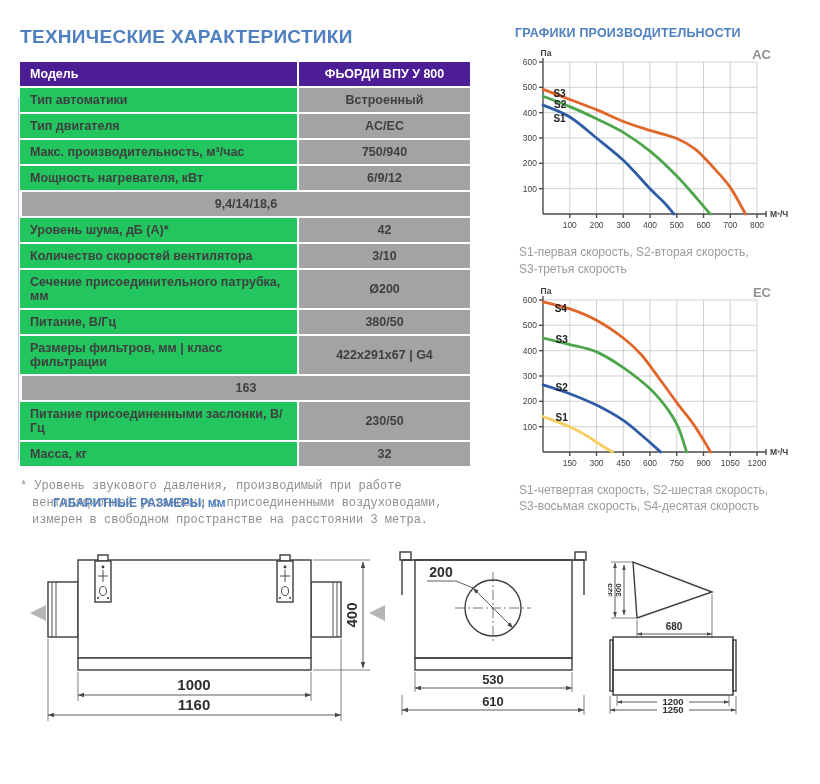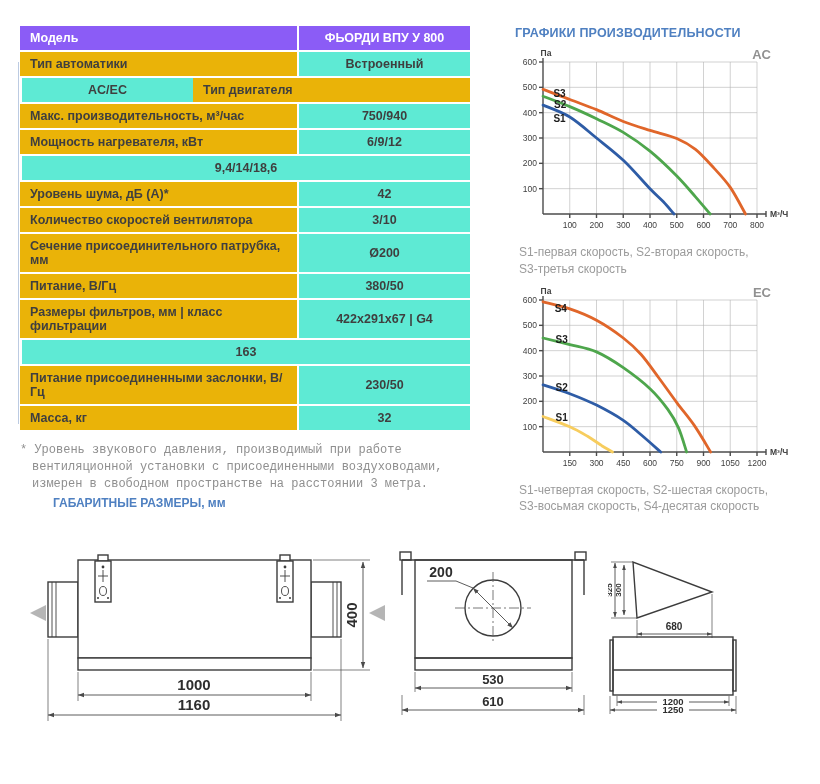--- a/index.html
+++ b/index.html
@@ -7,23 +7,23 @@
        font-family:"Liberation Sans",sans-serif;overflow:hidden;}
   .blue-title{color:#4f80c1;font-weight:bold;margin:0;}
   
   #specs{position:absolute;left:20px;top:26px;width:450px;}
   #specs h1{font-size:19px;letter-spacing:.3px;margin:0 0 14px 0;}
   .accent-line{position:absolute;left:-2px;top:36px;width:1px;height:362px;background:#bccbe2;}
   .ttable{position:relative;}
   .trow{display:flex;margin-bottom:2px;}
   .tcell{padding:5px 10px;font-size:12.5px;font-weight:bold;color:#3f3f3f;
          display:flex;align-items:center;min-height:14px;}
-  .tcell.p{width:257px;background:#eab308;}
-  .tcell.v{flex:1;background:#5eead4;margin-left:2px;justify-content:center;text-align:center;}
-  .trow.head .tcell{background:#8b5cf6;color:#ffffff;}
+  .tcell.p{width:257px;background:#22c55e;}
+  .tcell.v{flex:1;background:#a3a3a3;margin-left:2px;justify-content:center;text-align:center;}
+  .trow.head .tcell{background:#4c1d95;color:#ffffff;}
   .footnote{margin-top:12px;color:#8f8f8f;font-size:12px;line-height:1.4;
             padding-left:12px;text-indent:-12px;width:442px;font-family:Liberation Mono, monospace;}
   
   #charts{position:absolute;left:513px;top:26px;width:307px;}
   #charts h2{font-size:12.5px;margin:0 0 8px 2px;letter-spacing:.2px;}
   .chart-block{margin-bottom:2px;}
   .caption{color:#9b9b9b;font-size:12px;line-height:1.4;margin:0 0 8px 6px;}
   svg text{font-family:"Liberation Sans",sans-serif;}
   .grid{stroke:#b4b4b4;stroke-width:.6;}
   .axis{stroke:#4b4b4b;stroke-width:1.4;}
@@ -39,34 +39,35 @@
   .dash{stroke:#555;fill:none;stroke-width:.8;stroke-dasharray:10 3 2 3;}
   .dim{stroke:#4a4a4a;stroke-width:.9;fill:none;}
   .ext{stroke:#4a4a4a;stroke-width:.7;fill:none;}
   .dimtxt{fill:#2e2e2e;font-weight:bold;}
   .flowarrow{fill:#b5b5b5;}
 </style>
 </head>
 <body>
 
 <section id="specs">
+  <h1 class="blue-title">ТЕХНИЧЕСКИЕ ХАРАКТЕРИСТИКИ</h1>
   <div class="ttable">
     <div class="accent-line"></div>
     <div class="trow head">
       <div class="tcell p">Модель</div>
       <div class="tcell v">ФЬОРДИ ВПУ У 800</div>
     </div>
     <div>
         <div class="trow">
           <div class="tcell p">Тип автоматики</div>
           <div class="tcell v">Встроенный</div>
         </div>
         <div class="trow">
+          <div class="tcell p">Тип двигателя</div>
           <div class="tcell v">AC/EC</div>
-          <div class="tcell p">Тип двигателя</div>
         </div>
         <div class="trow">
           <div class="tcell p">Макс. производительность, м³/час</div>
           <div class="tcell v">750/940</div>
         </div>
         <div class="trow">
           <div class="tcell p">Мощность нагревателя, кВт</div>
           <div class="tcell v">6/9/12</div>
         </div>
         <div class="trow">

